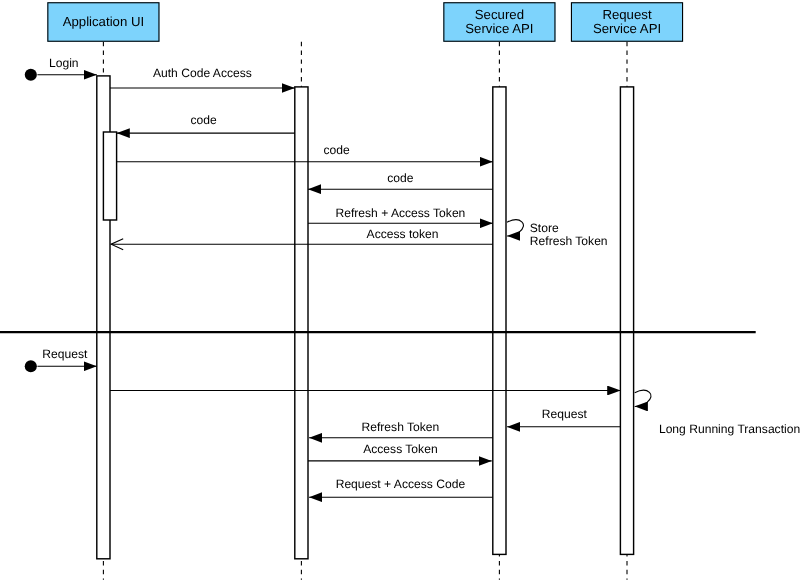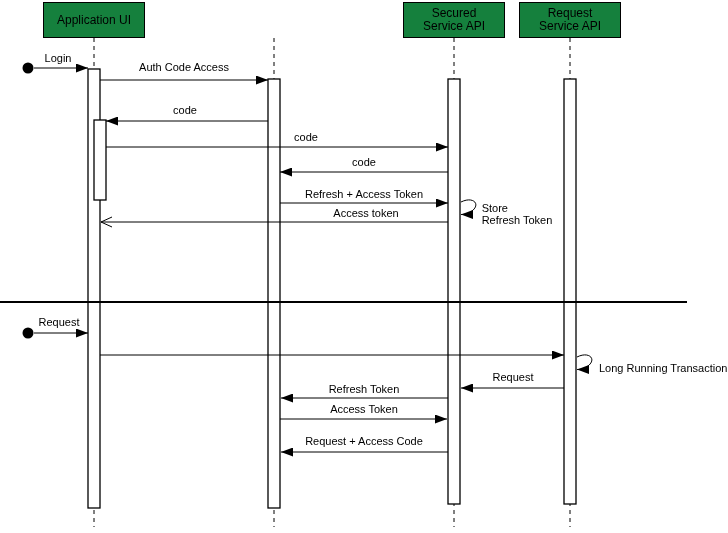--- a/index.html
+++ b/index.html
@@ -11,35 +11,35 @@
     overflow:hidden;
   }
   #canvas{position:absolute;left:0;top:0;width:728px;height:533px;}
   svg{position:absolute;left:0;top:0;}
   .actor{
     position:absolute;
     top:2px;
     width:102px;height:36px;
     box-sizing:border-box;
     border:1.5px solid #000;
-    background:#15803d;
+    background:#7dd3fc;
     display:flex;align-items:center;justify-content:center;
     text-align:center;
     font-size:12px;line-height:13px;
     color:#000;
     white-space:pre-line;
   }
   .msg{
     position:absolute;
     font-size:11px;line-height:12px;
     color:#000;
     white-space:pre-line;
     transform:translateX(-50%);
   }
-  .msg.left-anchored{transform:none;}
+  .msg.left-anchored{transform:none;margin-top:23px;}
   .msg.center-text{text-align:left;}
 </style>
 </head>
 <body>
 
 <div id="canvas">
 
   <svg width="728" height="533" viewBox="0 0 728 533">
     <defs>
       <marker id="mf" markerWidth="12" markerHeight="9" refX="12" refY="4.5" orient="auto" markerUnits="userSpaceOnUse">

